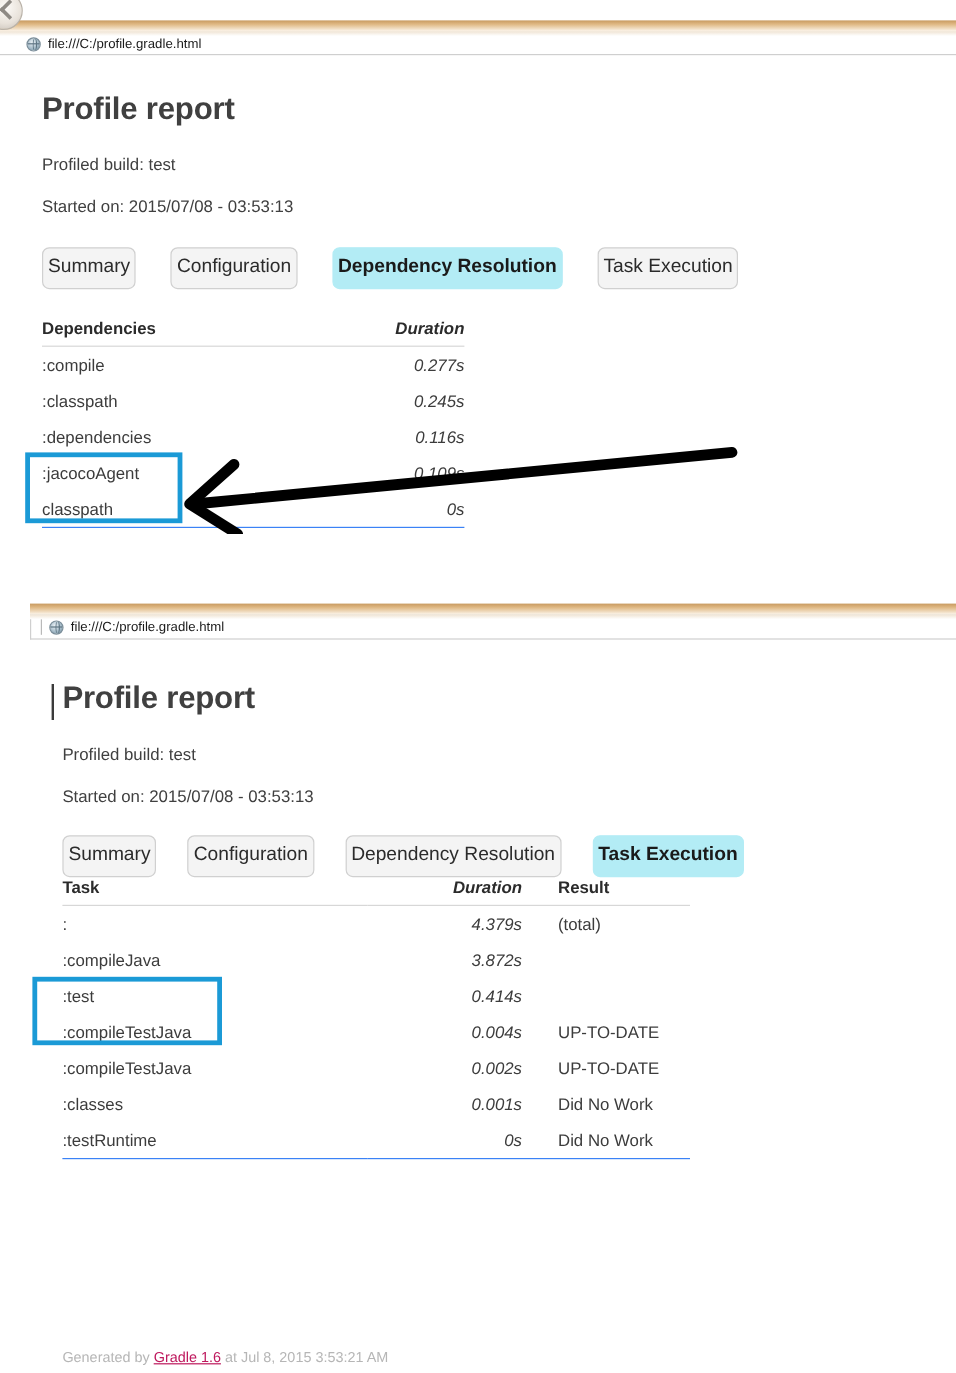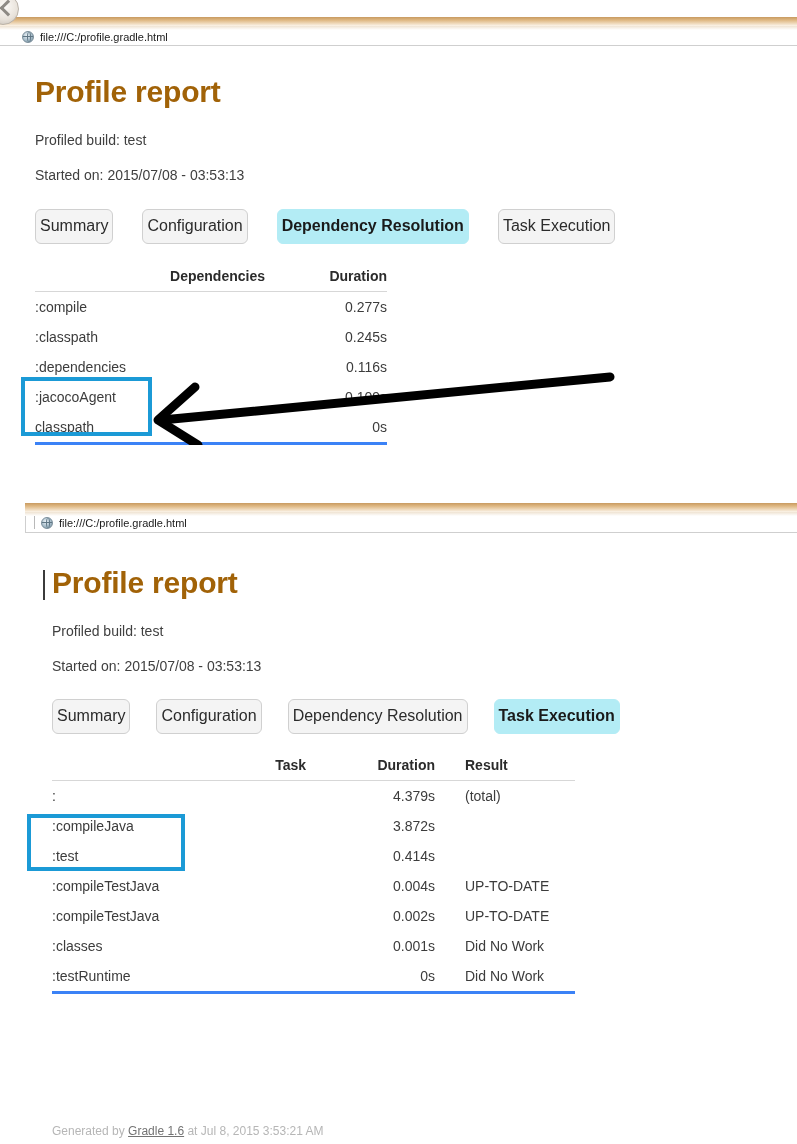--- a/index.html
+++ b/index.html
@@ -119,23 +119,23 @@
 
   
   .report {
     position: absolute;
     box-sizing: border-box;
   }
   #report-1 { left: 0; top: 30px; width: 797px; height: 440px; padding-left: 35px; }
   #report-2 { left: 25px; top: 516px; width: 772px; height: 628px; padding-left: 27px; }
 
   h1.page-title {
-    font-size: 30px;
+    font-size: 26px;
     font-weight: bold;
-    color: #a16207;
+    color: #404040;
     margin: 0;
     letter-spacing: -0.2px;
   }
   #report-1 h1.page-title { padding-top: 45px; }
   #report-2 h1.page-title { padding-top: 50px; position: relative; }
 
   .title-rule {
     position: absolute;
     left: -9px;
     top: 54px;
@@ -180,63 +180,63 @@
     color: #1a1a1a;
   }
 
   
   table.report-table {
     border-collapse: collapse;
     font-size: 14px;
     color: #333333;
   }
   #report-1 table.report-table { margin-top: 24px; width: 352px; }
-  #report-2 table.report-table { margin-top: 23px; width: 523px; }
+  #report-2 table.report-table { width: 523px; }
 
   table.report-table th {
     font-weight: bold;
     font-size: 14px;
     color: #2b2b2b;
-    text-align: right;
+    text-align: left;
     padding: 0 0 7px 0;
     border-bottom: 1px solid #d7d7d7;
   }
   table.report-table th.num,
-  table.report-table td.num { text-align: right; }
+  table.report-table td.num { text-align: right; font-style: italic; }
   table.report-table th.res,
   table.report-table td.res { text-align: left; }
 
   table.report-table td {
     padding: 7px 0 7px 0;
     color: #3c3c3c;
     white-space: nowrap;
   }
   table.report-table tbody tr:last-child td {
-    border-bottom: 3px solid #3b82f6;
+    border-bottom: 1px solid #3b82f6;
   }
 
   #report-1 col.c-name { width: 230px; }
   #report-1 col.c-dur  { width: 122px; }
 
   #report-2 col.c-name { width: 254px; }
   #report-2 col.c-dur  { width: 129px; }
   #report-2 col.c-res  { width: 140px; }
   #report-2 table.report-table td.res,
   #report-2 table.report-table th.res { padding-left: 30px; }
 
   
   .footer {
     position: absolute;
     left: 52px;
     top: 1124px;
     font-size: 12px;
     color: #b6b6b6;
   }
   .footer a {
-    color: #737373;
+    color: #be185d;
   }
 
   
   .annot-box {
     position: absolute;
     box-sizing: border-box;
     border: 4px solid #1b9ad6;
     background: transparent;
     pointer-events: none;
   }

